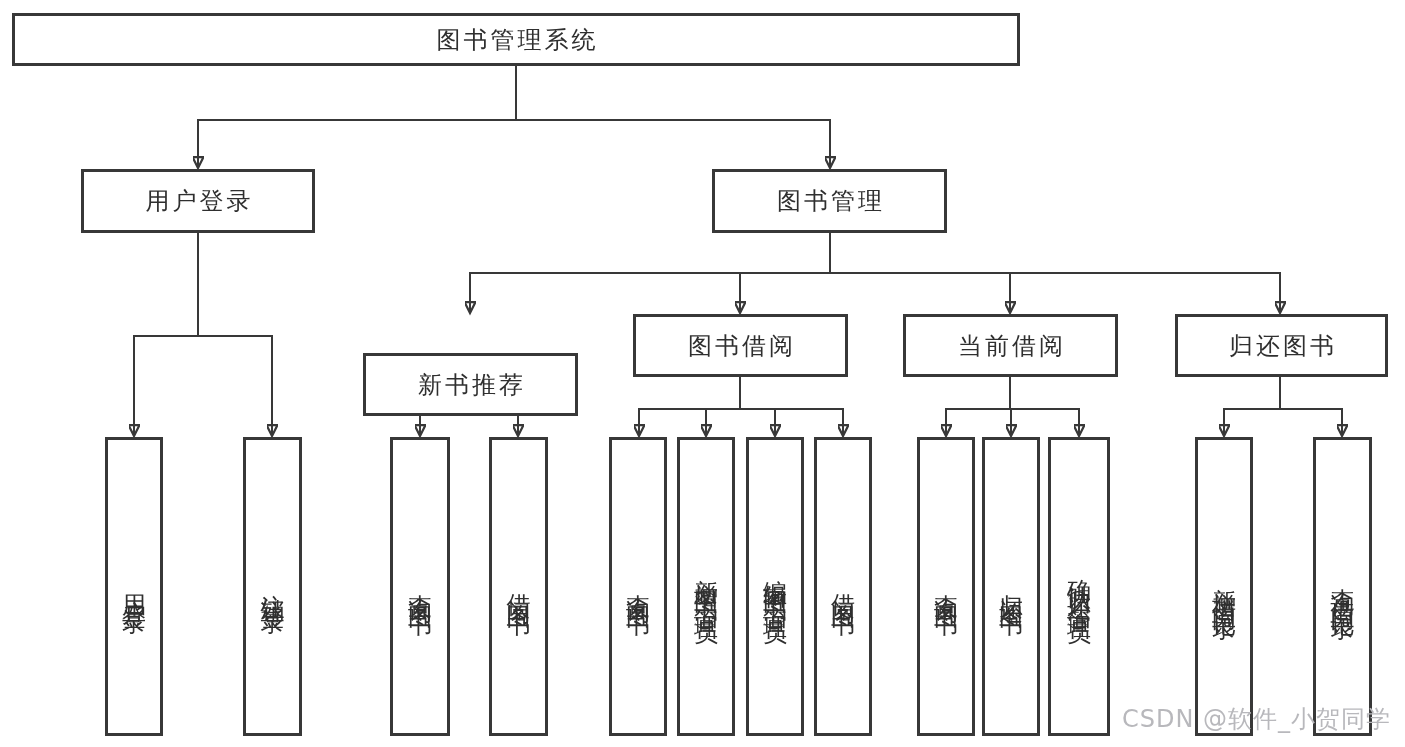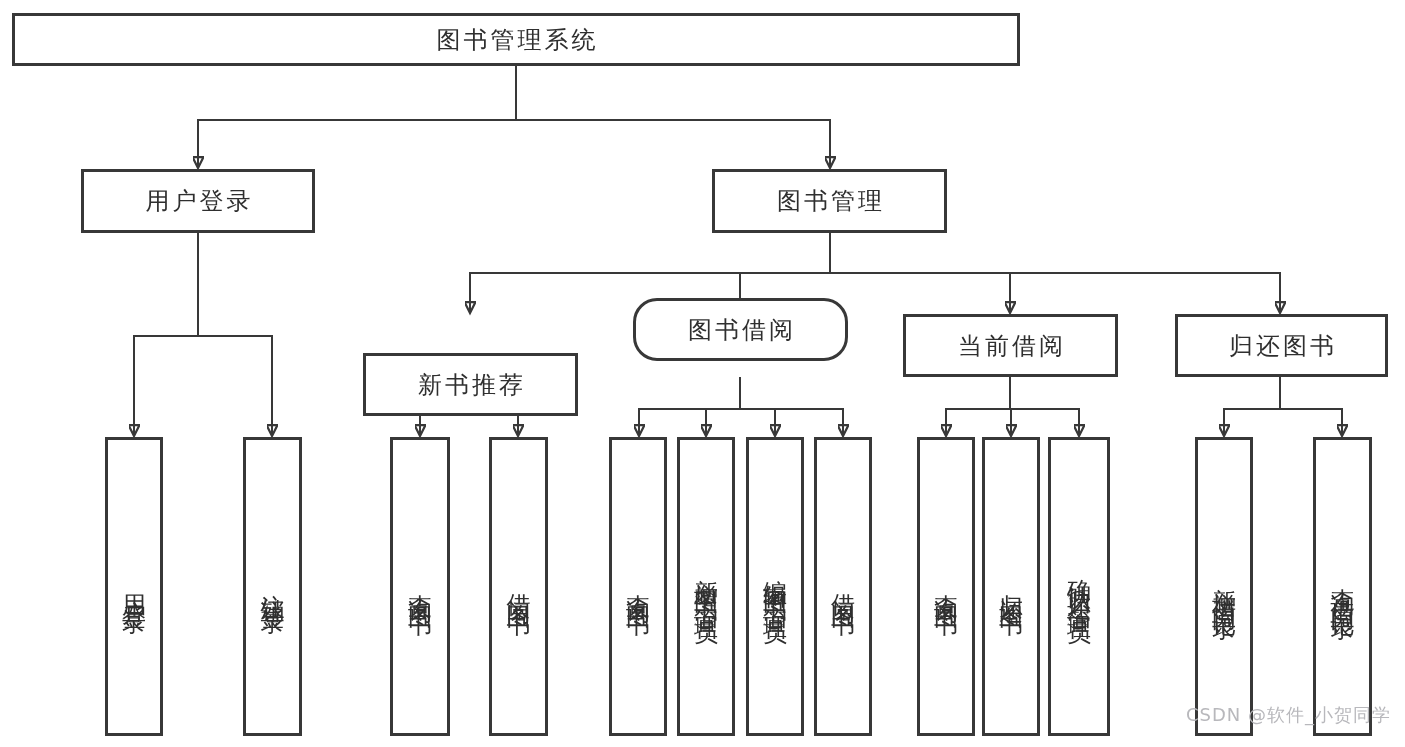--- a/index.html
+++ b/index.html
@@ -37,22 +37,22 @@
     border:3px solid var(--line);
     background:#fff;
     display:flex;align-items:center;justify-content:center;
   }
   .vlabel{
     writing-mode:vertical-rl;text-orientation:mixed;
     font-size:24px;letter-spacing:6px;line-height:1;
     color:var(--text);white-space:nowrap;
   }
   .watermark{
-    position:absolute;right:14px;bottom:20px;
-    font-size:18px;letter-spacing:1px;
+    position:absolute;right:14px;bottom:12px;
+    font-size:24px;letter-spacing:1px;
     color:var(--watermark);
     margin-left:32px;
   }
 </style>
 </head>
 <body>
 
 <div class="canvas">
 
   <svg class="connectors" width="1405" height="747" viewBox="0 0 1405 747" aria-hidden="true">
@@ -98,21 +98,21 @@
   <div class="hbox" style="left:81px;top:169px;width:234px;height:64px;">
     <span class="hlabel">用户登录</span>
   </div>
   <div class="hbox" style="left:712px;top:169px;width:235px;height:64px;">
     <span class="hlabel">图书管理</span>
   </div>
 
   <div class="hbox" style="left:363px;top:314px;width:215px;height:63px;margin-top:39px;">
     <span class="hlabel">新书推荐</span>
   </div>
-  <div class="hbox" style="left:633px;top:298px;width:215px;height:63px;border-radius:24px;">
+  <div class="hbox" style="left:633px;top:314px;width:215px;height:63px;">
     <span class="hlabel">图书借阅</span>
   </div>
   <div class="hbox" style="left:903px;top:314px;width:215px;height:63px;">
     <span class="hlabel">当前借阅</span>
   </div>
   <div class="hbox" style="left:1175px;top:314px;width:213px;height:63px;">
     <span class="hlabel">归还图书</span>
   </div>
 
   <div class="vbox" style="left:105px;top:437px;width:58px;height:299px;">

